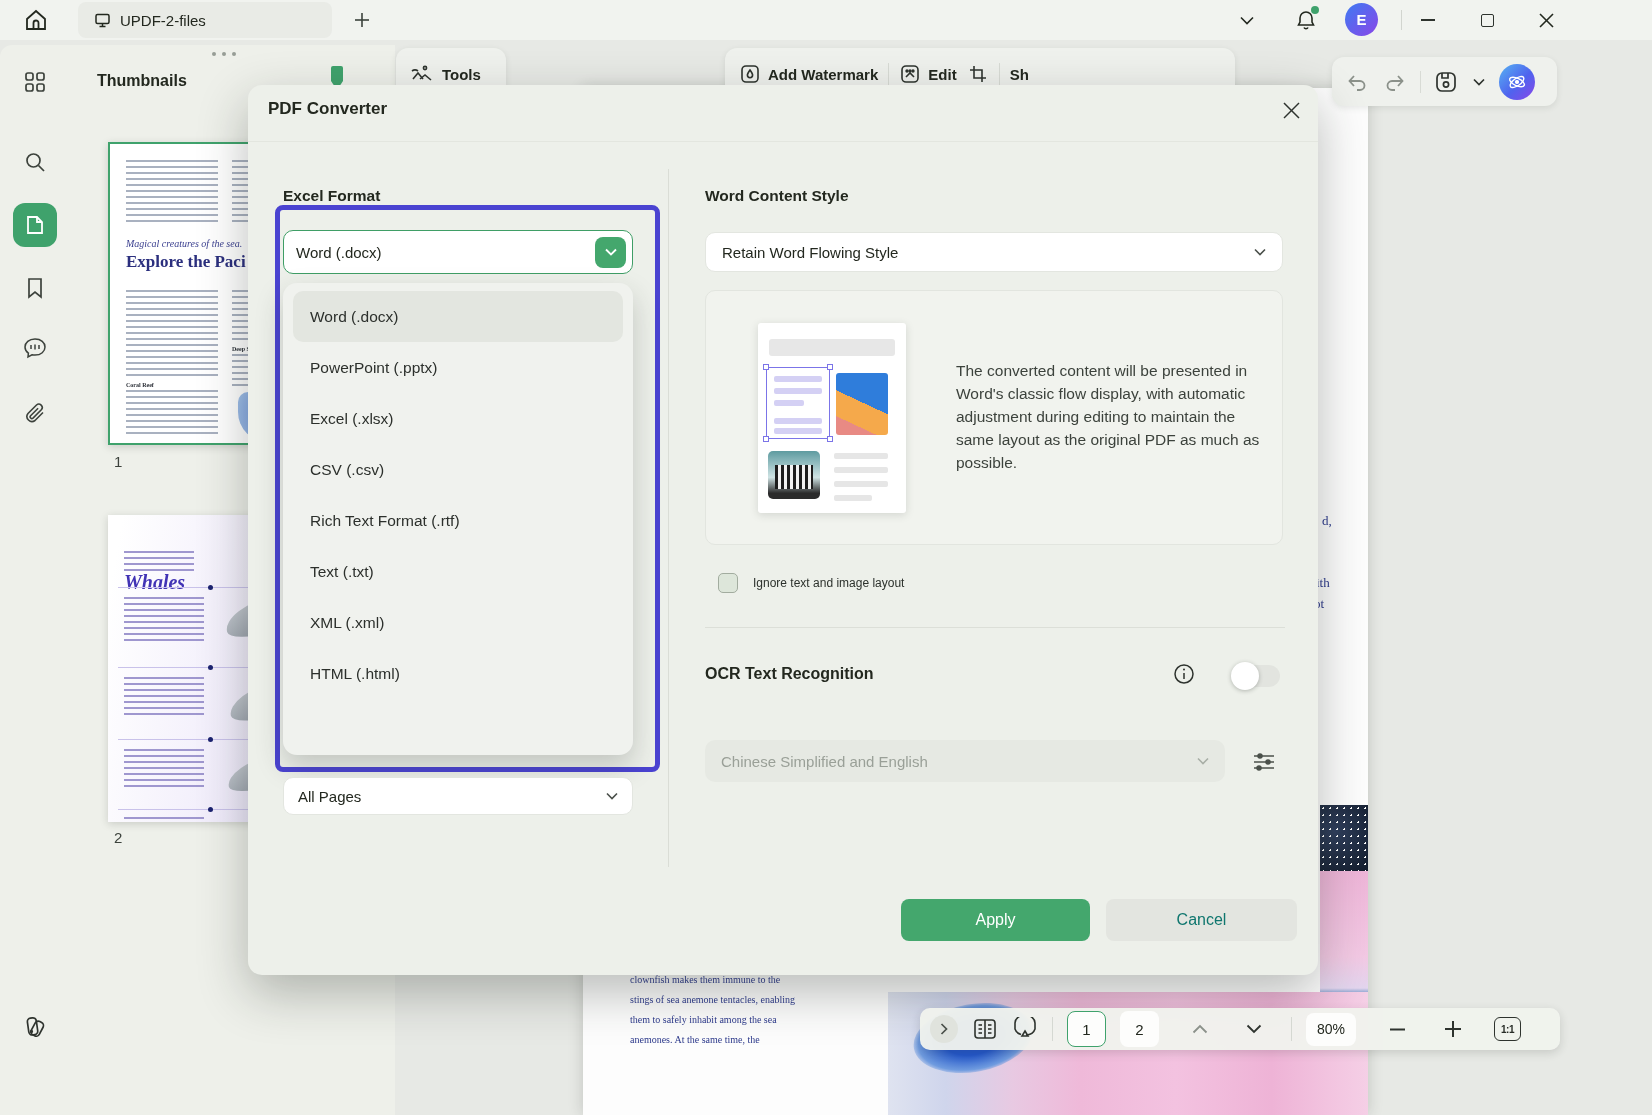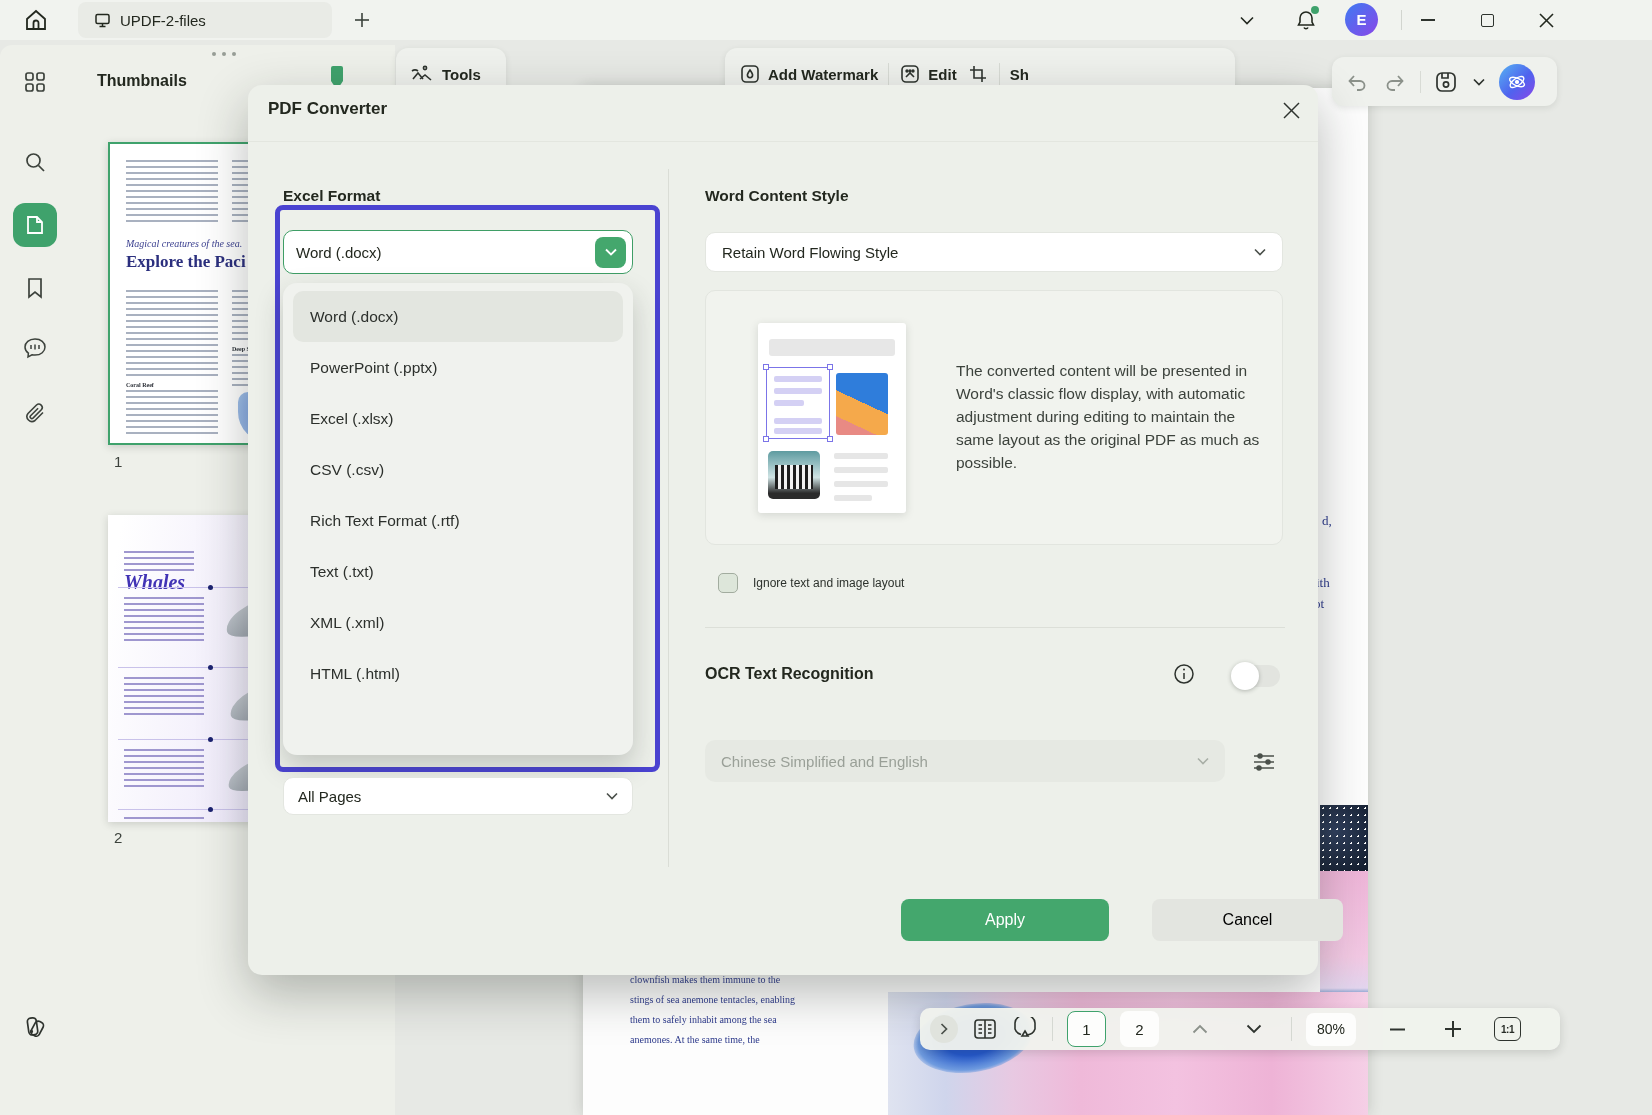--- a/index.html
+++ b/index.html
@@ -120,22 +120,22 @@
   #ocr-title { left:457px; top:580px; font-size:16px; font-weight:bold; color:#23281f; }
   #ocr-info { left:925px; top:578px; width:22px; height:22px; }
   #ocr-toggle { left:985px; top:580px; width:47px; height:22px; background:#e2e4df; border-radius:11px; }
   #ocr-knob { position:absolute; left:-2px; top:-3px; width:28px; height:28px; border-radius:50%; background:#fff; box-shadow:0 1px 4px rgba(40,45,40,.3); }
   #ocr-hint { left:457px; top:626px; font-size:15.5px; color:#454b45; }
   #ocr-select { left:457px; top:655px; width:520px; height:42px; background:#e6e9e3; border:none; padding:0 16px; justify-content:space-between; border-radius:10px; }
   #ocr-select .sel-text { color:#9aa098; }
   #ocr-settings { left:1003px; top:664px; width:26px; height:26px; }
 
   .btn { display:flex; align-items:center; justify-content:center; font-size:16px; border-radius:8px; }
-  #apply-btn { left:653px; top:814px; width:208px; height:42px; background:#44a76d; color:#fff; }
-  #cancel-btn { left:904px; top:814px; width:191px; height:42px; background:#e3e5e0; color:#000000; }
+  #apply-btn { left:653px; top:814px; width:189px; height:42px; background:#44a76d; color:#fff; }
+  #cancel-btn { left:858px; top:814px; width:191px; height:42px; background:#e3e5e0; color:#0f766e; }
 
   
   #bottom-toolbar { left:920px; top:1008px; width:640px; height:42px; background:rgba(240,242,237,.96); border-radius:10px; box-shadow:0 3px 10px rgba(40,45,40,.16); display:flex; align-items:center; padding:0 10px; gap:14px; z-index:6; }
   #bt-expand { width:28px; height:28px; border-radius:50%; background:#e0e3dd; display:flex; align-items:center; justify-content:center; }
   .bt-sep { width:1px; height:24px; background:#d5d8d2; }
   .page-box { width:39px; height:36px; background:#fdfdfc; border-radius:8px; display:flex; align-items:center; justify-content:center; font-size:15px; color:#23281f; }
   #page-box-1 { border:1.5px solid #3fa26c; }
   #zoom-box { width:50px; height:33px; background:#fdfdfc; border-radius:8px; display:flex; align-items:center; justify-content:center; font-size:14px; color:#23281f; }
   #actual-size { width:27px; height:24px; border:1.7px solid #2e332e; border-radius:6px; display:flex; align-items:center; justify-content:center; font-size:10px; font-weight:bold; letter-spacing:-.5px; }
   .bt-ic { display:flex; align-items:center; justify-content:center; width:26px; height:26px; }

